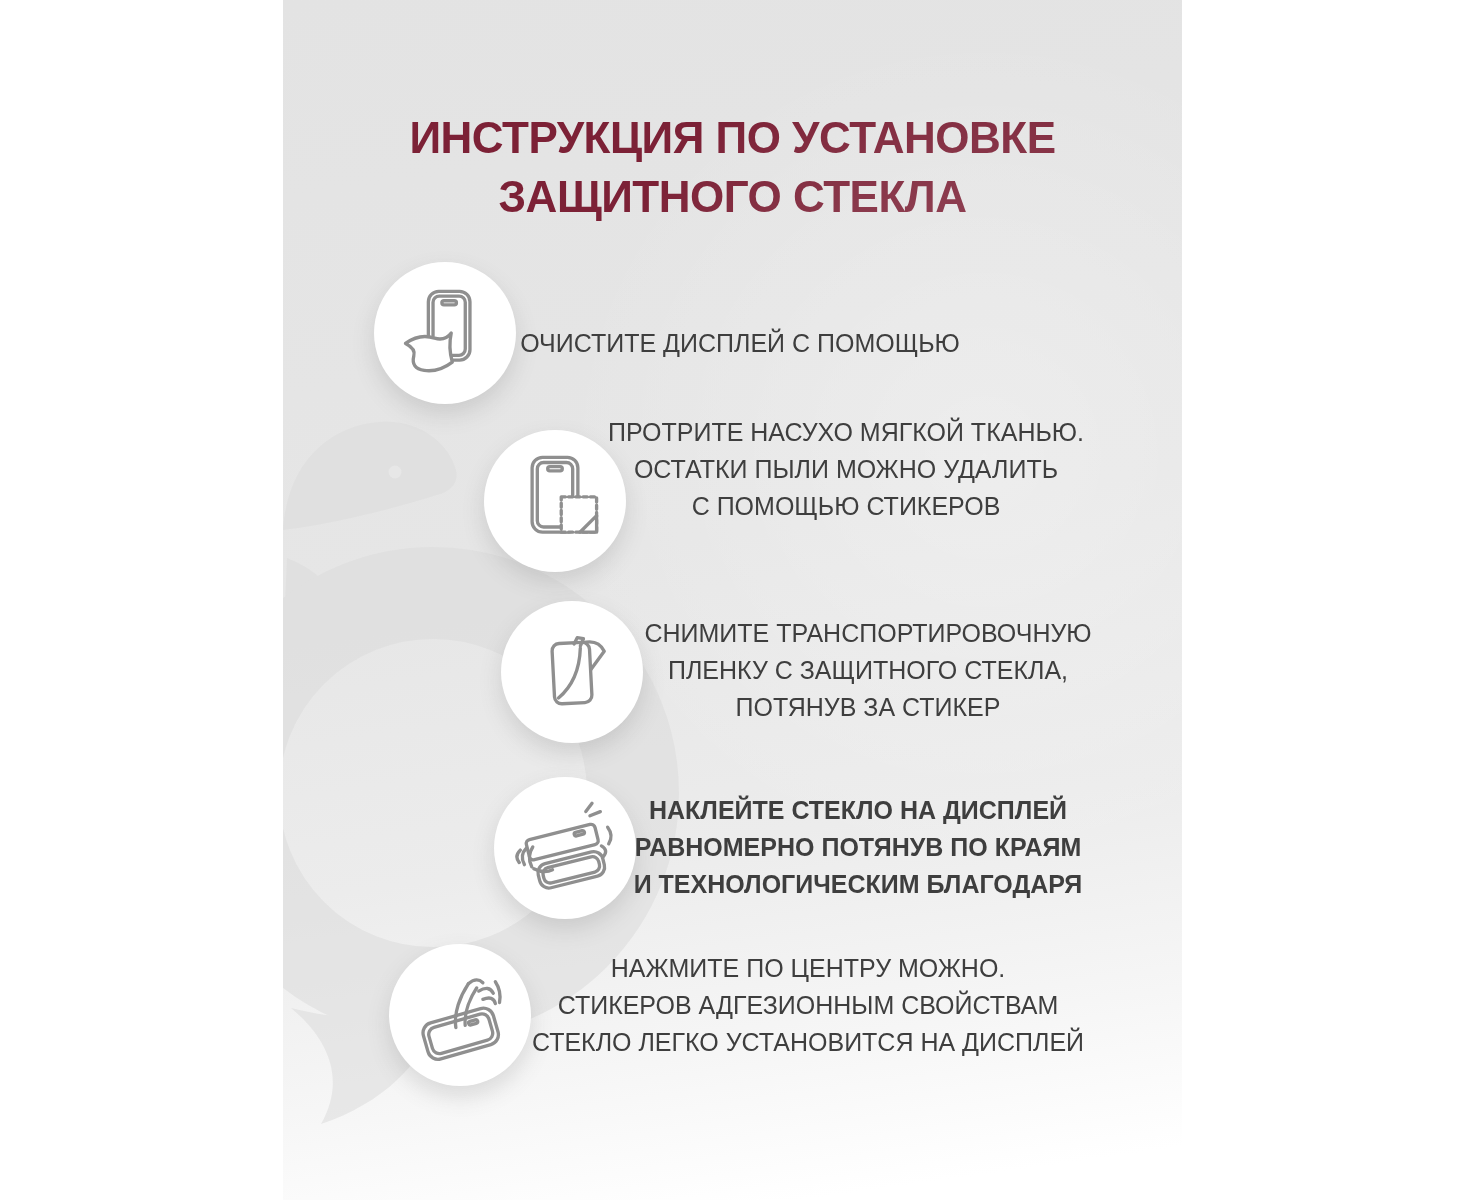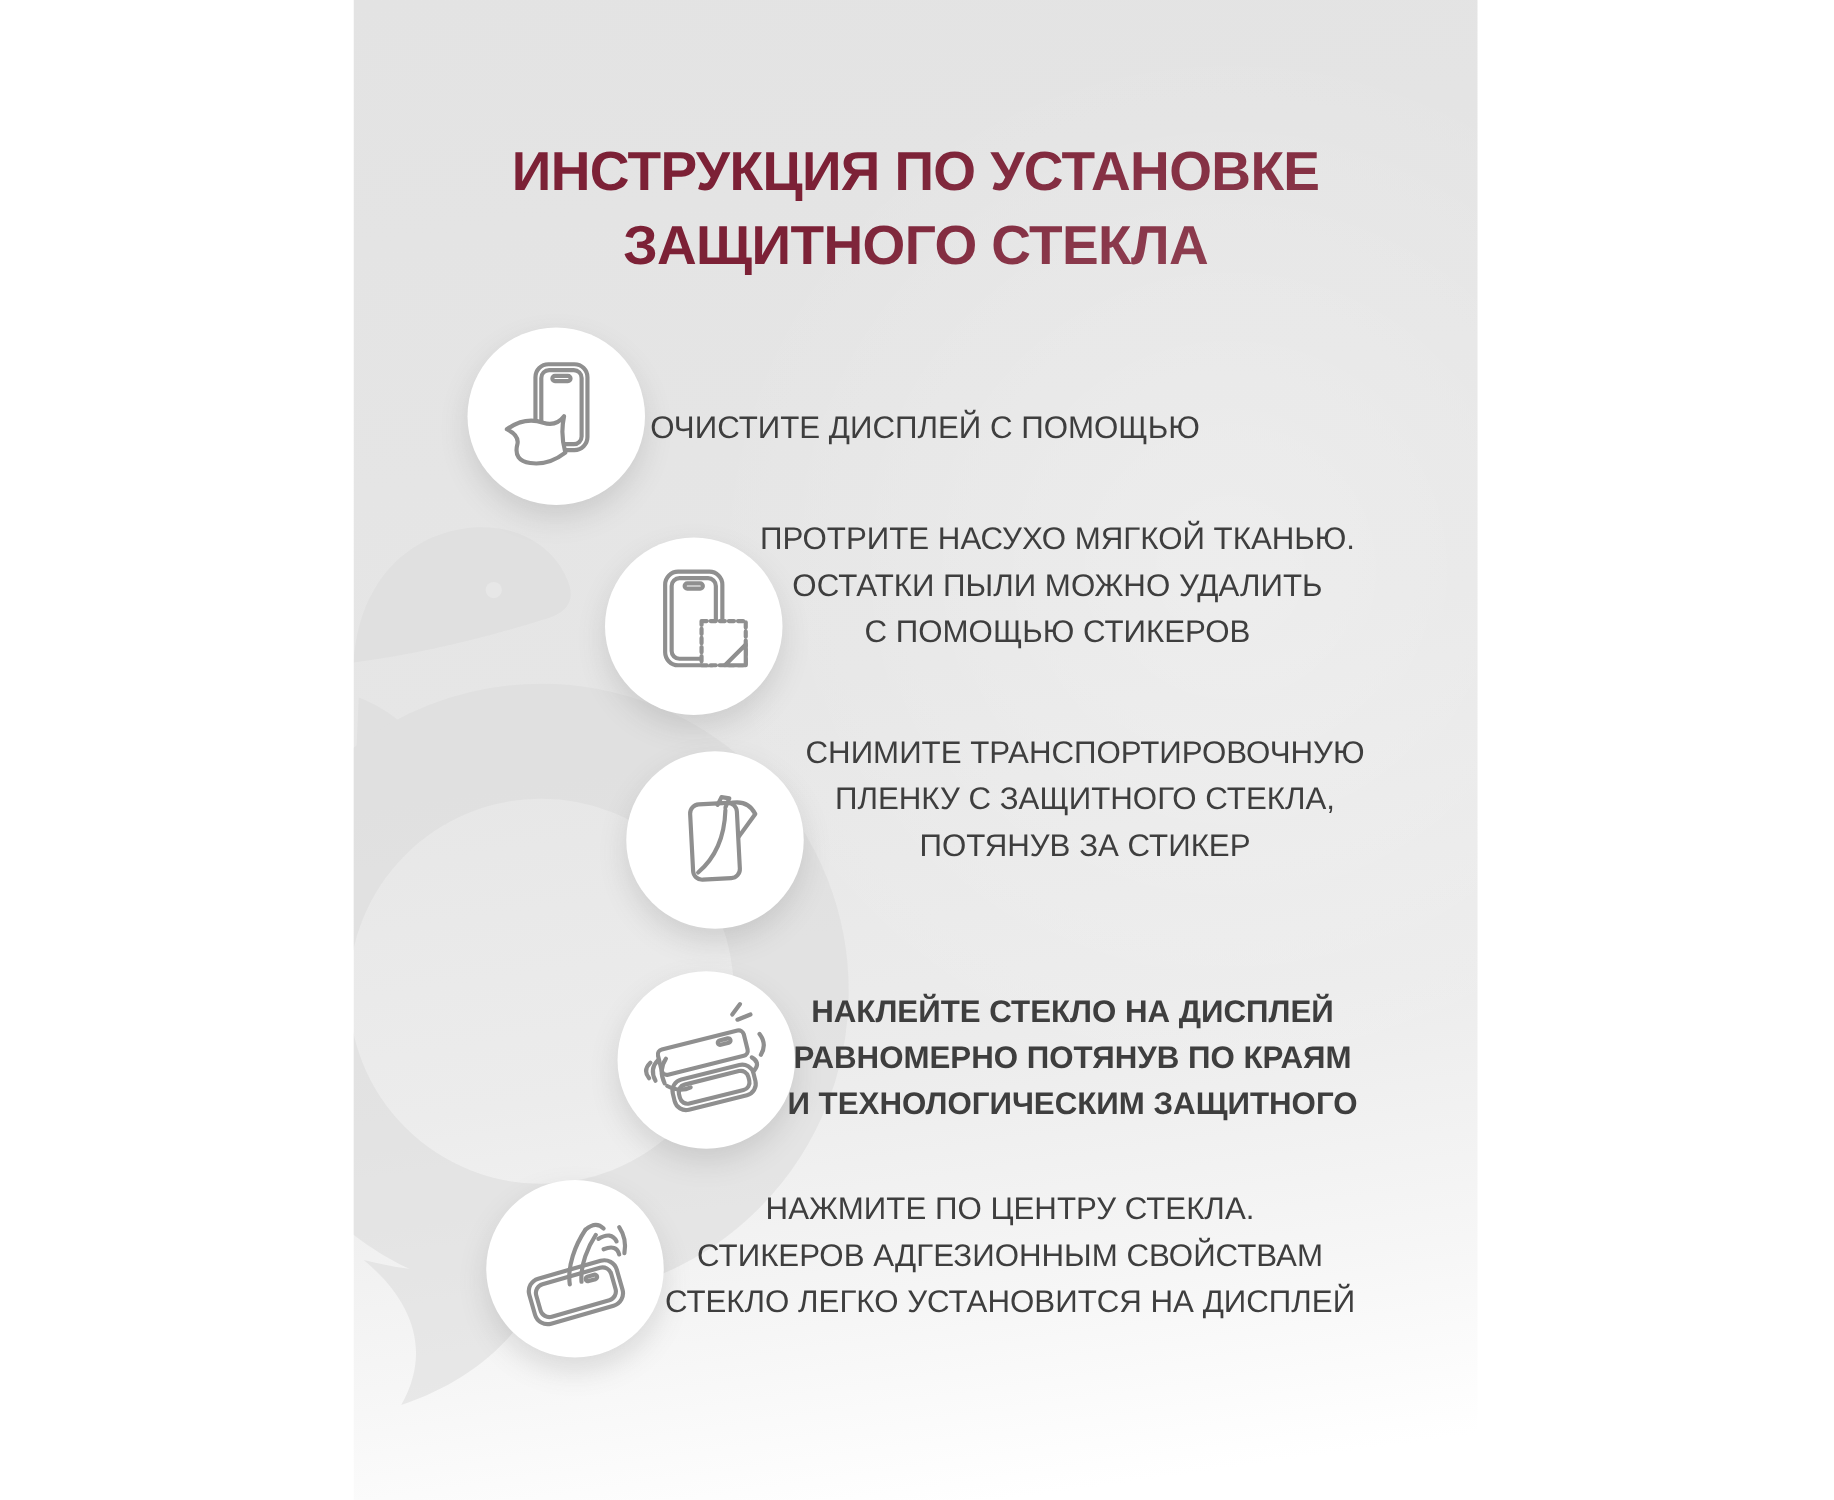--- a/index.html
+++ b/index.html
@@ -74,21 +74,21 @@
     z-index:2;
   }
   
   .c1{left:91px; top:262px;}
   .c2{left:201px;top:430px;}
   .c3{left:218px;top:601px;}
   .c4{left:211px;top:777px;}
   .c5{left:106px;top:944px;}
   .t1{left:457px;top:343px;}
   .t2{left:563px;top:469px;}
-  .t3{left:585px;top:640px;}
+  .t3{left:585px;top:670px;}
   .t4{left:575px;top:847px;font-weight:bold;}
   .t5{left:525px;top:1005px;}
   .icon-art{fill:none;stroke:var(--icon-stroke);stroke-width:3.2;stroke-linecap:round;stroke-linejoin:round;}
 </style>
 </head>
 <body>
 
 <div class="canvas">
   <div class="panel">
 
@@ -170,40 +170,40 @@
           <path d="M 91,30 Q 97,38 92,46"></path>
           <path d="M 85,48 Q 92,52 87,58"></path>
           <path d="M 70,15 l 6,-8"></path>
           <path d="M 74,19 l 10,-4"></path>
         </g>
       </svg>
     </div>
     <div class="step-text t4">
       <div>НАКЛЕЙТЕ СТЕКЛО НА ДИСПЛЕЙ</div>
       <div>РАВНОМЕРНО ПОТЯНУВ ПО КРАЯМ</div>
-      <div>И ТЕХНОЛОГИЧЕСКИМ ЗАЩИТНОГО</div>
+      <div>И ТЕХНОЛОГИЧЕСКИМ БЛАГОДАРЯ</div>
     </div>
 
     <div class="step-circle c5">
       <svg viewBox="0 0 100 100">
         <g class="icon-art">
           <g transform="rotate(-16 50 62)">
             <rect x="14" y="50" width="70" height="36" rx="10"></rect>
             <rect x="19" y="55" width="60" height="26" rx="7"></rect>
             <rect x="59" y="59" width="9" height="3.5" rx="1.75"></rect>
           </g>
           <path d="M 46,62 C 44,48 50,32 58,20"></path>
           <path d="M 55,60 C 54,47 60,33 66,24"></path>
           <path d="M 58,20 Q 66,13 72,19"></path>
           <path d="M 68,27 Q 78,21 82,29"></path>
           <path d="M 72,35 Q 82,31 84,39"></path>
           <path d="M 84,18 Q 90,27 88,38"></path>
         </g>
       </svg>
     </div>
     <div class="step-text t5">
-      <div>НАЖМИТЕ ПО ЦЕНТРУ СТЕКЛА.</div>
+      <div>НАЖМИТЕ ПО ЦЕНТРУ МОЖНО.</div>
       <div>СТИКЕРОВ АДГЕЗИОННЫМ СВОЙСТВАМ</div>
       <div>СТЕКЛО ЛЕГКО УСТАНОВИТСЯ НА ДИСПЛЕЙ</div>
     </div>
 
   </div>
 </div>
 
 </body></html>

